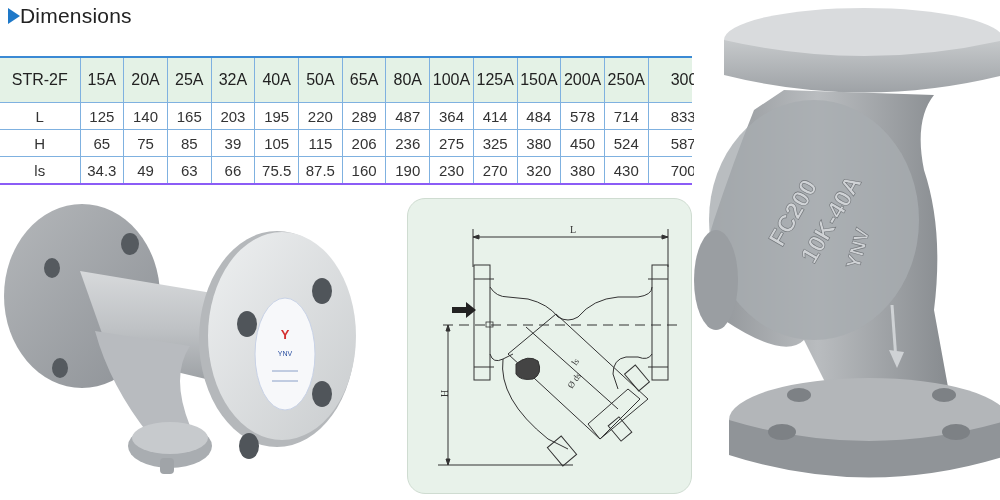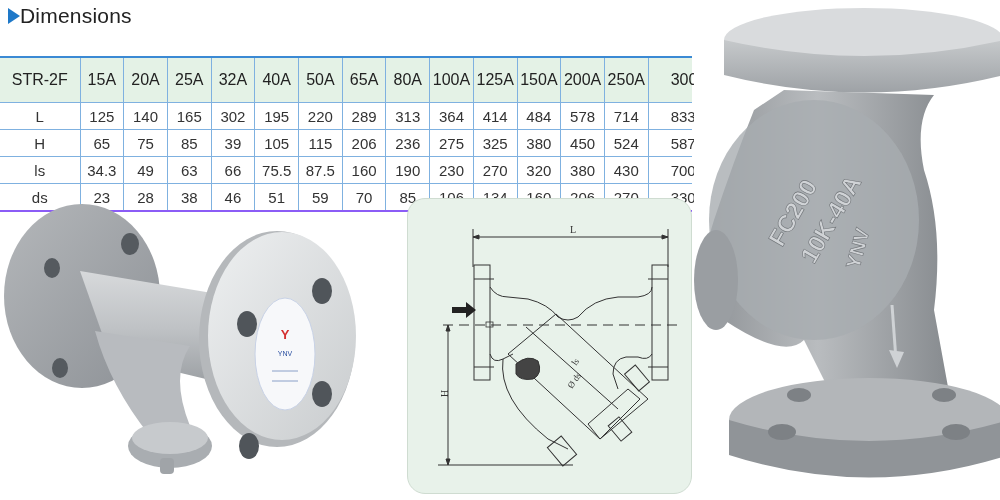--- a/index.html
+++ b/index.html
@@ -89,25 +89,25 @@
       <th>250A</th>
       <th>300A</th>
     </tr>
   </thead>
   <tbody>
     <tr>
       <td>L</td>
       <td>125</td>
       <td>140</td>
       <td>165</td>
-      <td>302</td>
+      <td>203</td>
       <td>195</td>
       <td>220</td>
       <td>289</td>
-      <td>313</td>
+      <td>487</td>
       <td>364</td>
       <td>414</td>
       <td>484</td>
       <td>578</td>
       <td>714</td>
       <td>833</td>
     </tr>
     <tr>
       <td>H</td>
       <td>65</td>
@@ -135,37 +135,20 @@
       <td>87.5</td>
       <td>160</td>
       <td>190</td>
       <td>230</td>
       <td>270</td>
       <td>320</td>
       <td>380</td>
       <td>430</td>
       <td>700</td>
     </tr>
-    <tr>
-      <td>ds</td>
-      <td>23</td>
-      <td>28</td>
-      <td>38</td>
-      <td>46</td>
-      <td>51</td>
-      <td>59</td>
-      <td>70</td>
-      <td>85</td>
-      <td>106</td>
-      <td>134</td>
-      <td>160</td>
-      <td>206</td>
-      <td>270</td>
-      <td>330</td>
-    </tr>
   </tbody>
 </table>
 
 <div class="photo-left">
   <svg width="400" height="304" viewBox="0 0 400 304">
     <defs>
       <linearGradient id="gBody" x1="0" y1="0" x2="0" y2="1">
         <stop offset="0" stop-color="#d7d9db"></stop>
         <stop offset="0.5" stop-color="#bfc2c5"></stop>
         <stop offset="1" stop-color="#9a9ea2"></stop>

